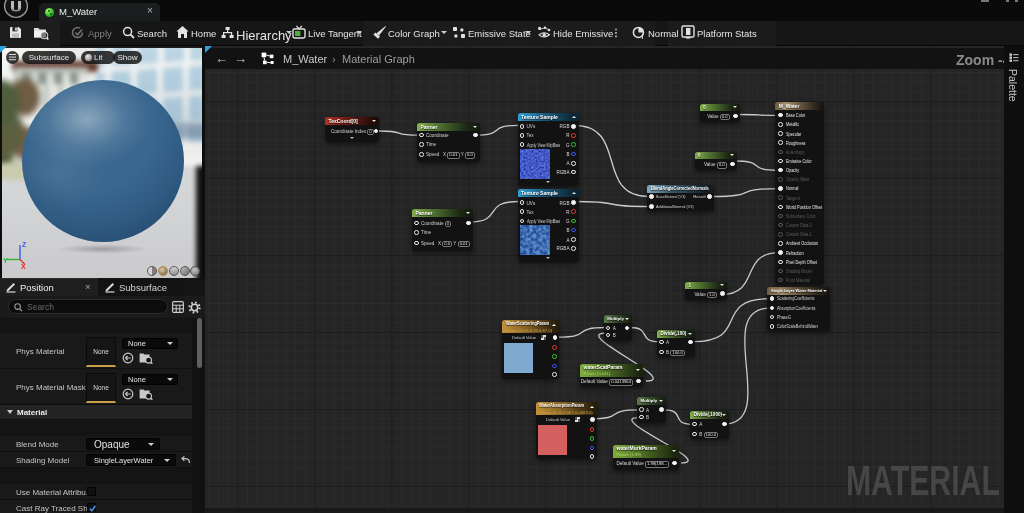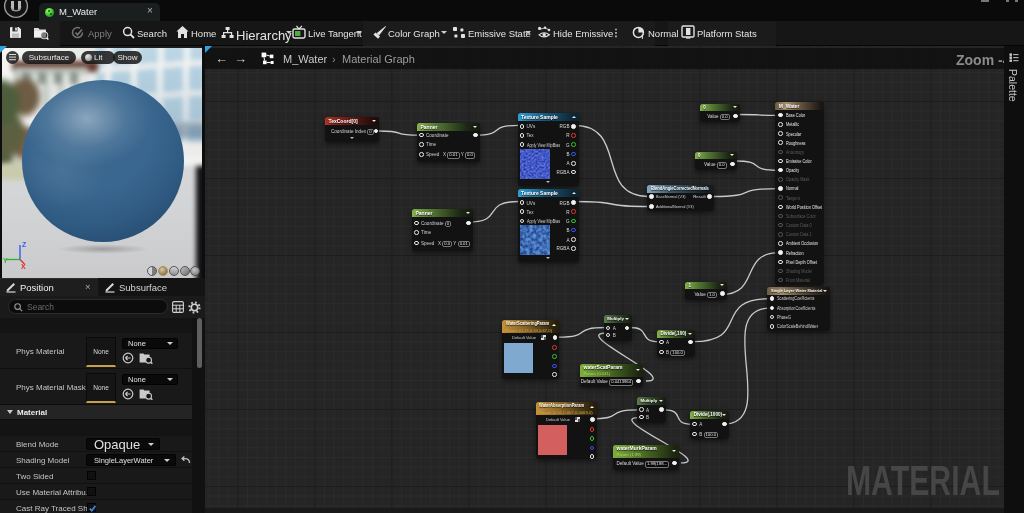--- a/index.html
+++ b/index.html
@@ -554,35 +554,31 @@
       <circle cx="9.6" cy="8.2" r="2.9" fill="#141414" stroke="#c9c9c9" stroke-width="1.1"></circle>
       <line x1="11.6" y1="10.2" x2="13.4" y2="11.8" stroke="#c9c9c9" stroke-width="1.4"></line>
     </svg>
  <div class="abs" style="left:0;top:127px;width:192px;height:15px;background:#242424;border-bottom:1px solid #0e0e0e;">
   <div class="abs" style="left:7px;top:5px;width:0;height:0;border-left:3.5px solid transparent;border-right:3.5px solid transparent;border-top:4.5px solid #c9c9c9;"></div>
   <div class="abs" style="left:17px;top:2.5px;font-size:8px;font-weight:bold;color:#ececec;">Material</div>
  </div>
 
  <div class="abs" style="left:0;top:158px;width:192px;height:16px;background:#191919;border-bottom:1px solid #101010;">
   <div class="abs" style="left:16px;top:3.5px;font-size:8px;color:#c5c5c5;">Blend Mode</div>
-  <div class="abs" style="left:86px;top:2px;width:74px;height:12px;background:#0a0a0a;border:1px solid #030303;border-radius:2px;color:#e0e0e0;font-size:13px;line-height:11px;padding-left:7px;">Opaque</div>
+  <div class="abs" style="left:86px;top:2px;width:74px;height:12px;background:#0a0a0a;border:1px solid #030303;border-radius:2px;color:#e0e0e0;font-size:10px;line-height:11px;padding-left:7px;">Opaque</div>
   <div class="abs" style="left:148px;top:6.5px;width:0;height:0;border-left:3px solid transparent;border-right:3px solid transparent;border-top:3.6px solid #cdcdcd;"></div>
     </div>
  <div class="abs" style="left:0;top:174px;width:192px;height:16px;background:#191919;border-bottom:1px solid #101010;">
   <div class="abs" style="left:16px;top:3.5px;font-size:8px;color:#c5c5c5;">Shading Model</div>
   <div class="abs" style="left:86px;top:2px;width:90px;height:12px;background:#0a0a0a;border:1px solid #030303;border-radius:2px;color:#e0e0e0;font-size:7.5px;line-height:11px;padding-left:7px;">SingleLayerWater</div>
   <div class="abs" style="left:164px;top:6.5px;width:0;height:0;border-left:3px solid transparent;border-right:3px solid transparent;border-top:3.6px solid #cdcdcd;"></div>
       <svg class="abs" style="left:180px;top:3px;" width="11" height="10" viewBox="0 0 11 10">
         <path d="M9.5 8 Q9.5 3.6 5 3.6 L2.4 3.6 M4.4 1.4 L2 3.6 L4.4 5.8" fill="none" stroke="#bdbdbd" stroke-width="1.3"></path>
       </svg>
     </div>
- <div class="abs" style="left:0;top:190px;width:192px;height:16px;background:#191919;border-bottom:1px solid #101010;">
-  <div class="abs" style="left:16px;top:3.5px;font-size:8px;color:#c5c5c5;">Two Sided</div>
-  <div class="abs" style="left:87px;top:3px;width:9px;height:9px;background:#101010;border:1px solid #030303;"></div>
- </div>
  <div class="abs" style="left:0;top:206px;width:192px;height:16px;background:#191919;border-bottom:1px solid #101010;">
   <div class="abs" style="left:16px;top:3.5px;font-size:8px;color:#c5c5c5;">Use Material Attribu..</div>
   <div class="abs" style="left:87px;top:3px;width:9px;height:9px;background:#101010;border:1px solid #030303;"></div>
  </div>
  <div class="abs" style="left:0;top:222px;width:192px;height:16px;background:#191919;border-bottom:1px solid #101010;">
   <div class="abs" style="left:16px;top:3.5px;font-size:8px;color:#c5c5c5;">Cast Ray Traced Sh..</div>
   <div class="abs" style="left:87px;top:3px;width:9px;height:9px;background:#101010;border:1px solid #030303;">
         <svg class="abs" style="left:0px;top:0px;" width="9" height="9" viewBox="0 0 9 9">
           <path d="M1.8 4.6 L3.8 6.8 L7.4 1.8" fill="none" stroke="#3e8fe8" stroke-width="1.6"></path>
         </svg>

